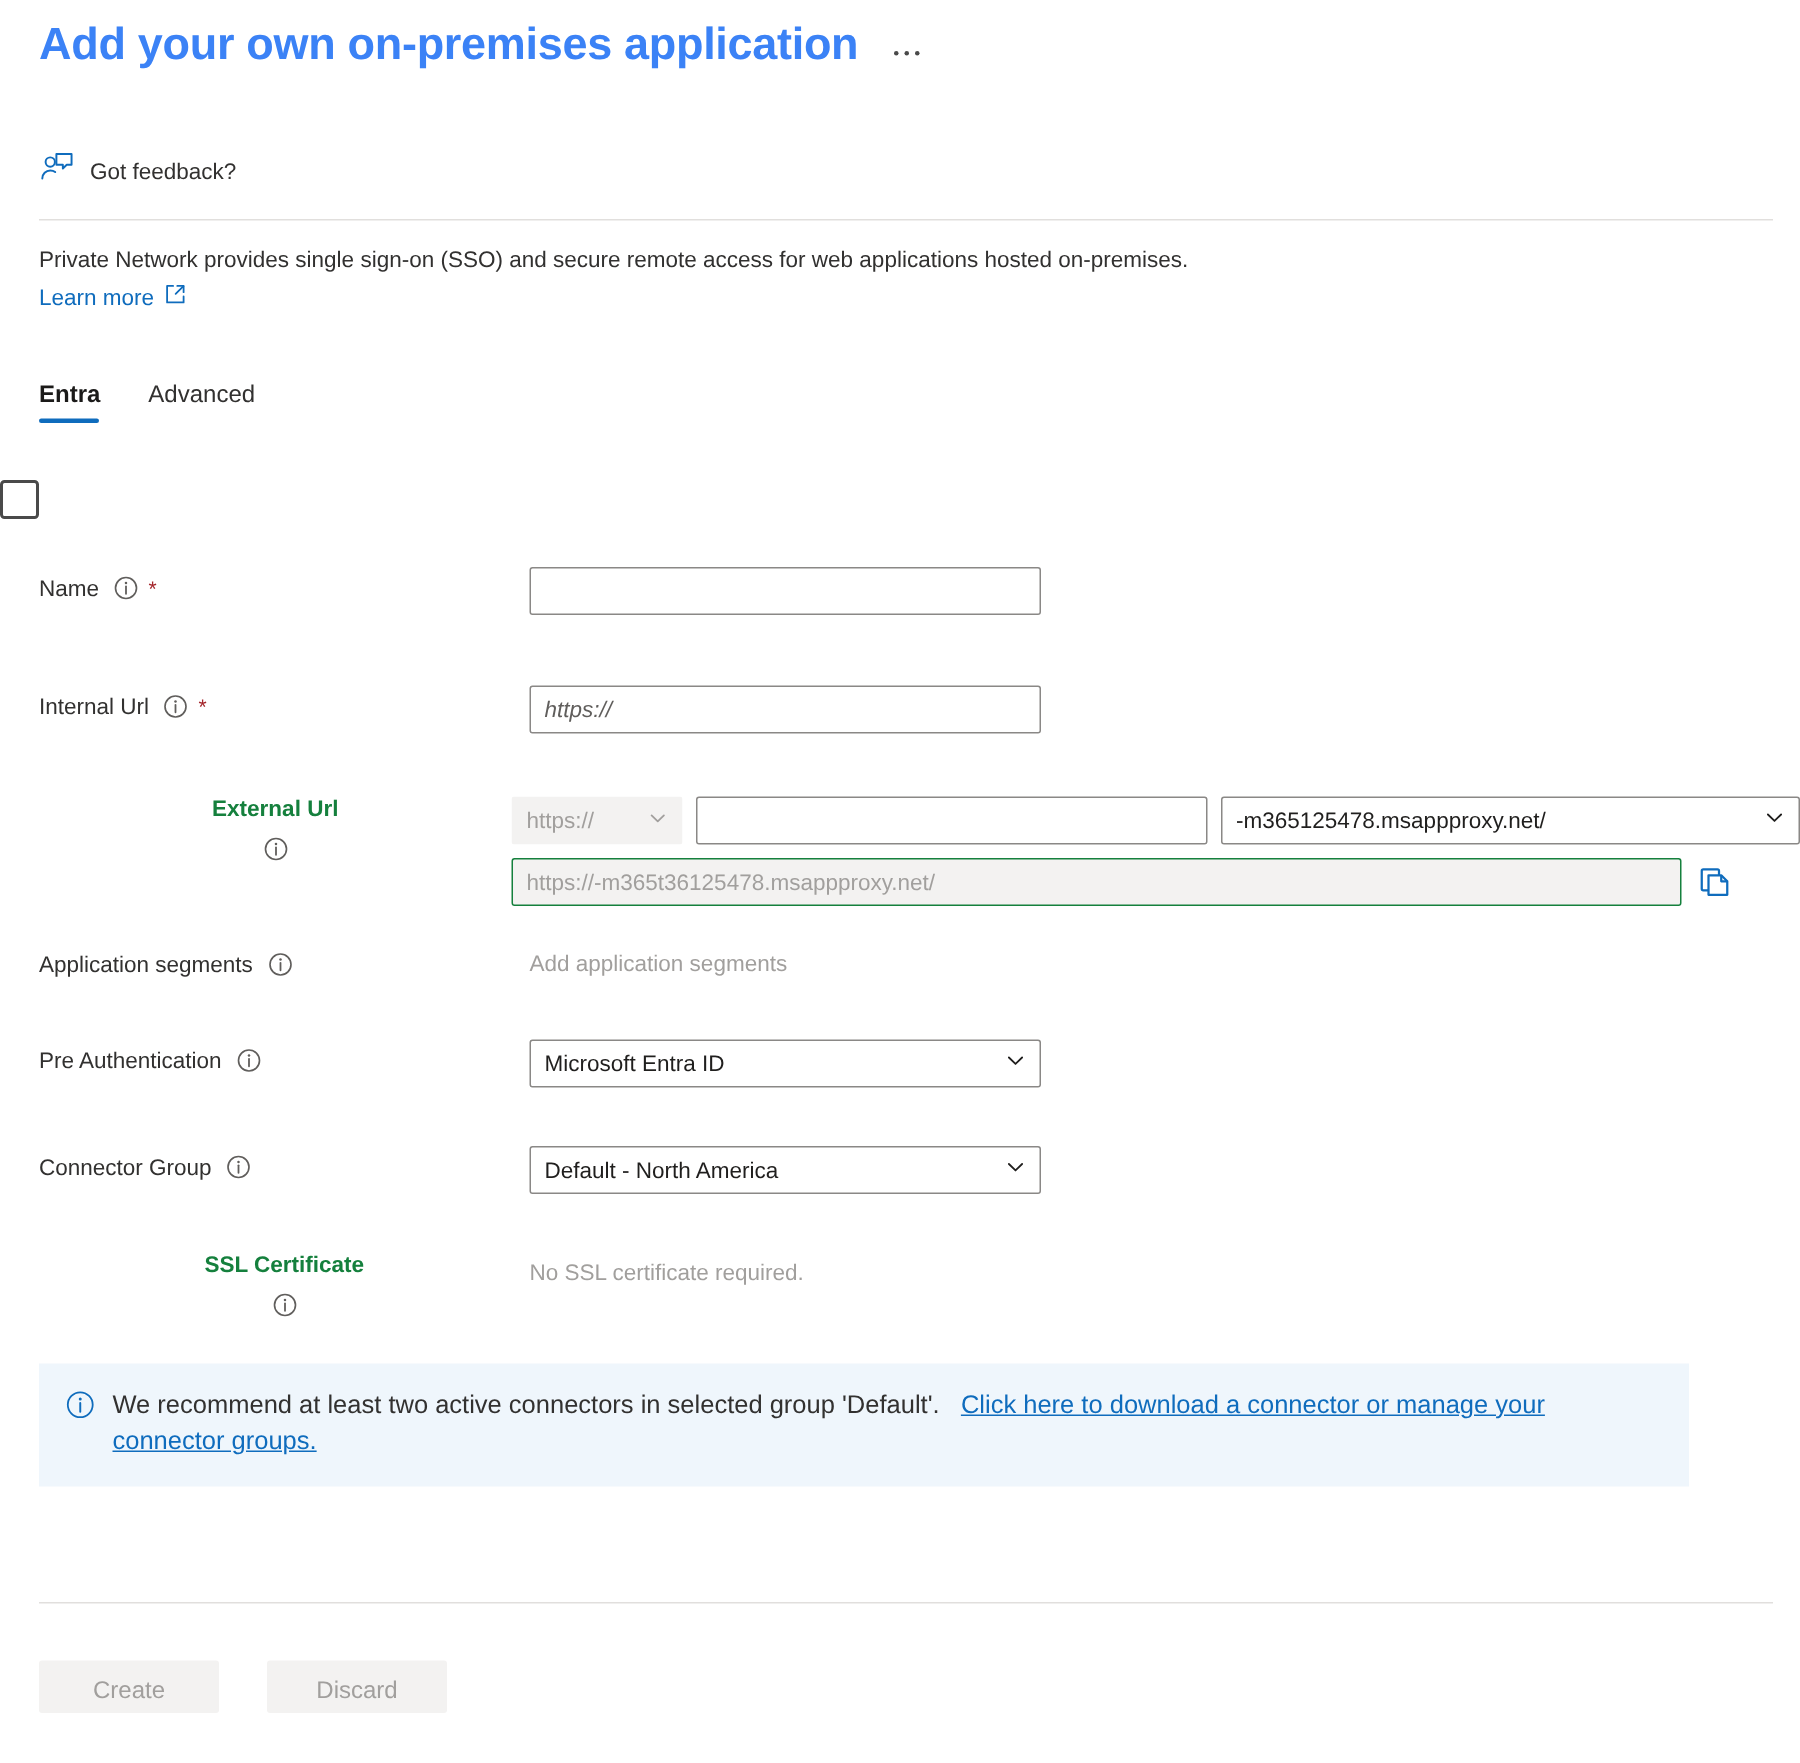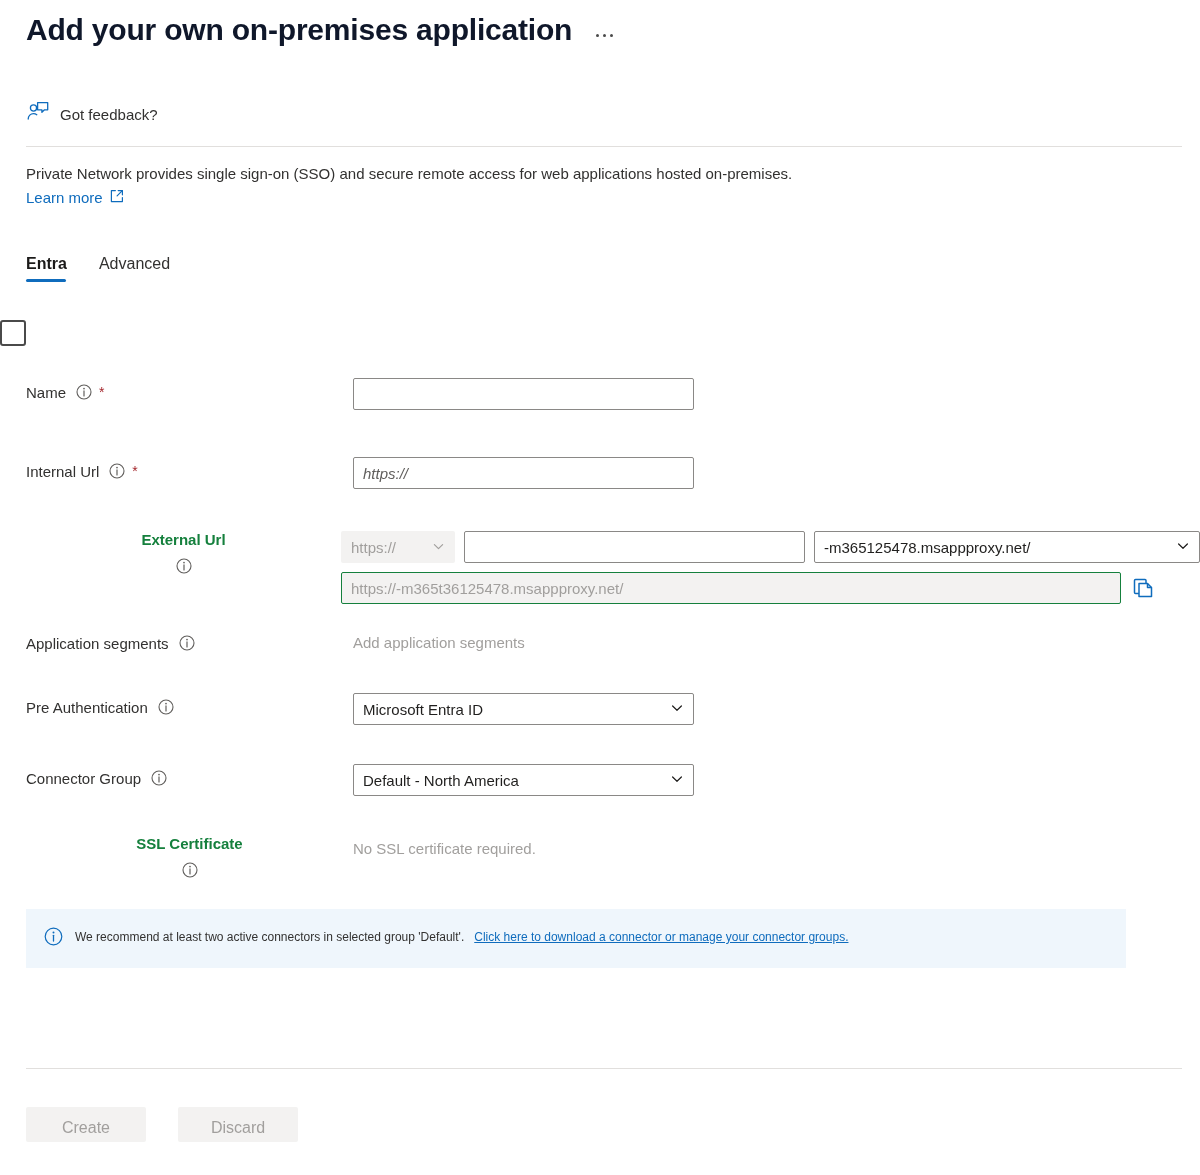--- a/index.html
+++ b/index.html
@@ -23,21 +23,21 @@
     position: absolute;
     left: 26px;
     top: 8px;
     display: flex;
     align-items: center;
   }
   .page-title {
     font-size: 30px;
     font-weight: bold;
     letter-spacing: -0.2px;
-    color: #0f172a;
+    color: #3b82f6;
     line-height: 44px;
     white-space: nowrap;
   }
   .ellipsis-menu {
     margin-left: 20px;
     margin-top: 10px;
     display: flex;
     gap: 4px;
     align-items: center;
     cursor: pointer;
@@ -279,21 +279,21 @@
     top: 909px;
     width: 1100px;
     box-sizing: border-box;
     background: #eff6fc;
     padding: 16px 18px 18px 18px;
     display: flex;
     gap: 12px;
     align-items: flex-start;
   }
   .banner-text {
-    font-size: 12px;
+    font-size: 17px;
     line-height: 24px;
     color: #323130;
     max-width: 1020px;
   }
   .banner-link {
     color: #0f6cbd;
     text-decoration: underline;
     cursor: pointer;
   }
 

